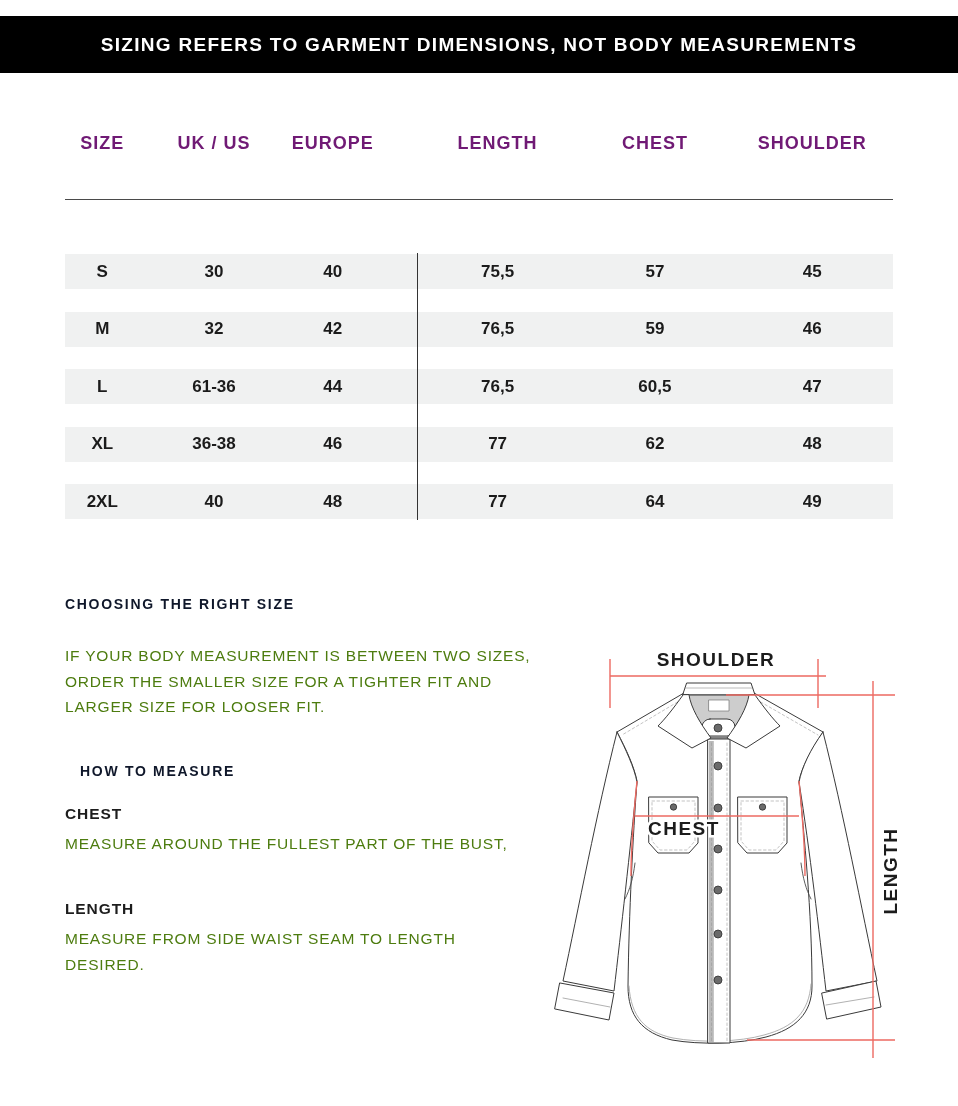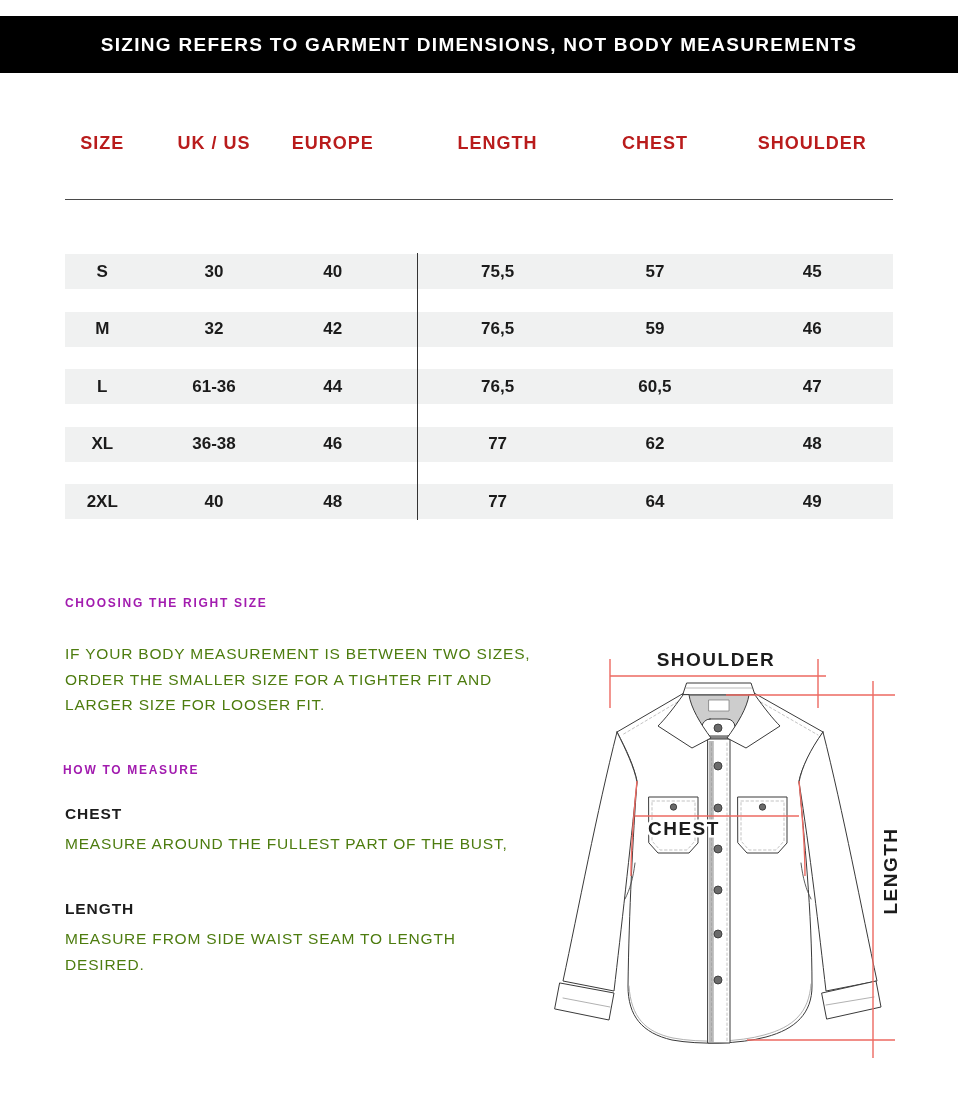--- a/index.html
+++ b/index.html
@@ -12,35 +12,35 @@
   
   .banner {
     position:absolute; top:0; left:0; width:958px; height:57px;
     background:#000; display:flex; align-items:center; justify-content:center;
   }
   .banner span {
     color:#fff; font-size:19px; font-weight:700; letter-spacing:1.3px; white-space:nowrap;
   }
   
   .thead { position:absolute; top:117px; left:65px; width:828px; display:flex; }
-  .hcell { font-size:18px; font-weight:700; letter-spacing:1px; color:#b91c1c; text-align:center; }
+  .hcell { font-size:18px; font-weight:700; letter-spacing:1px; color:#701a75; text-align:center; }
   .rule  { position:absolute; top:183px; left:65px; width:828px; height:1px; background:#4a4a4a; }
   .tbody { position:absolute; top:238px; left:65px; width:828px; height:265px; }
   .trow  { height:35px; margin-bottom:22.5px; background:#f0f1f1; display:flex; align-items:center; }
   .trow:last-child { margin-bottom:0; }
   .bcell { font-size:17px; font-weight:700; color:#1b1b1b; text-align:center; }
   .c0{width:9%} .c1{width:18%} .c2{width:15.5%; transform:translateX(-20px);} 
   .c3{width:19.5%} .c4{width:18.5%} .c5{width:19.5%}
   .vline { position:absolute; left:42.5%; top:-1px; height:267px; width:1px; background:#333; }
   
-  .sec-title { font-size:12px; font-weight:700; letter-spacing:1.7px; color:#a21caf; }
+  .sec-title { font-size:14px; font-weight:700; letter-spacing:1.7px; color:#0f172a; }
   .sec-choosing { position:absolute; top:580px; left:65px; width:500px; }
   .body-lines { margin-top:31px; }
   .body-lines div { font-size:15.5px; letter-spacing:0.8px; line-height:25.6px; color:#4d7c0f; }
-  .sec-how { position:absolute; top:747px; left:63px;text-align:center; }
+  .sec-how { position:absolute; top:747px; left:80px;text-align:center; }
   .mi { position:absolute; left:65px; width:500px; }
   .mi-0 { top:789px; } .mi-1 { top:884px; } .mi-2 { top:980px; }
   .mi h3 { font-size:15.5px; font-weight:700; letter-spacing:0.9px; color:#1d1d1d; line-height:18px; }
   .mi .body-lines { margin-top:8px; }
   
   .diagram { position:absolute; left:550px; top:615px; width:408px; height:465px; }
   .diagram svg text {
     font-family:"Liberation Sans", sans-serif; font-size:19px; font-weight:700;
     letter-spacing:1.5px; fill:#1c1c1c;
   }

